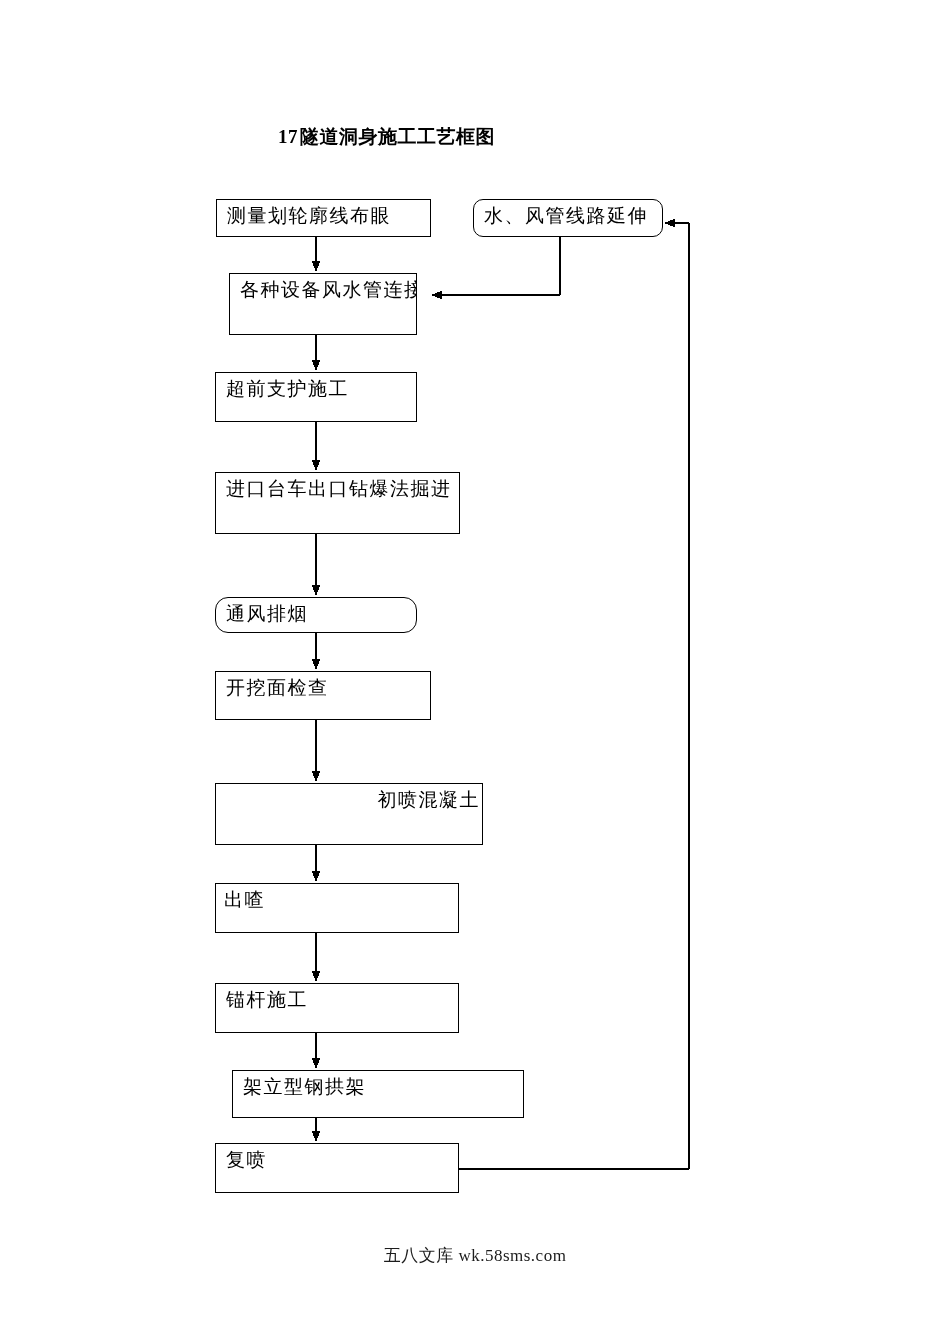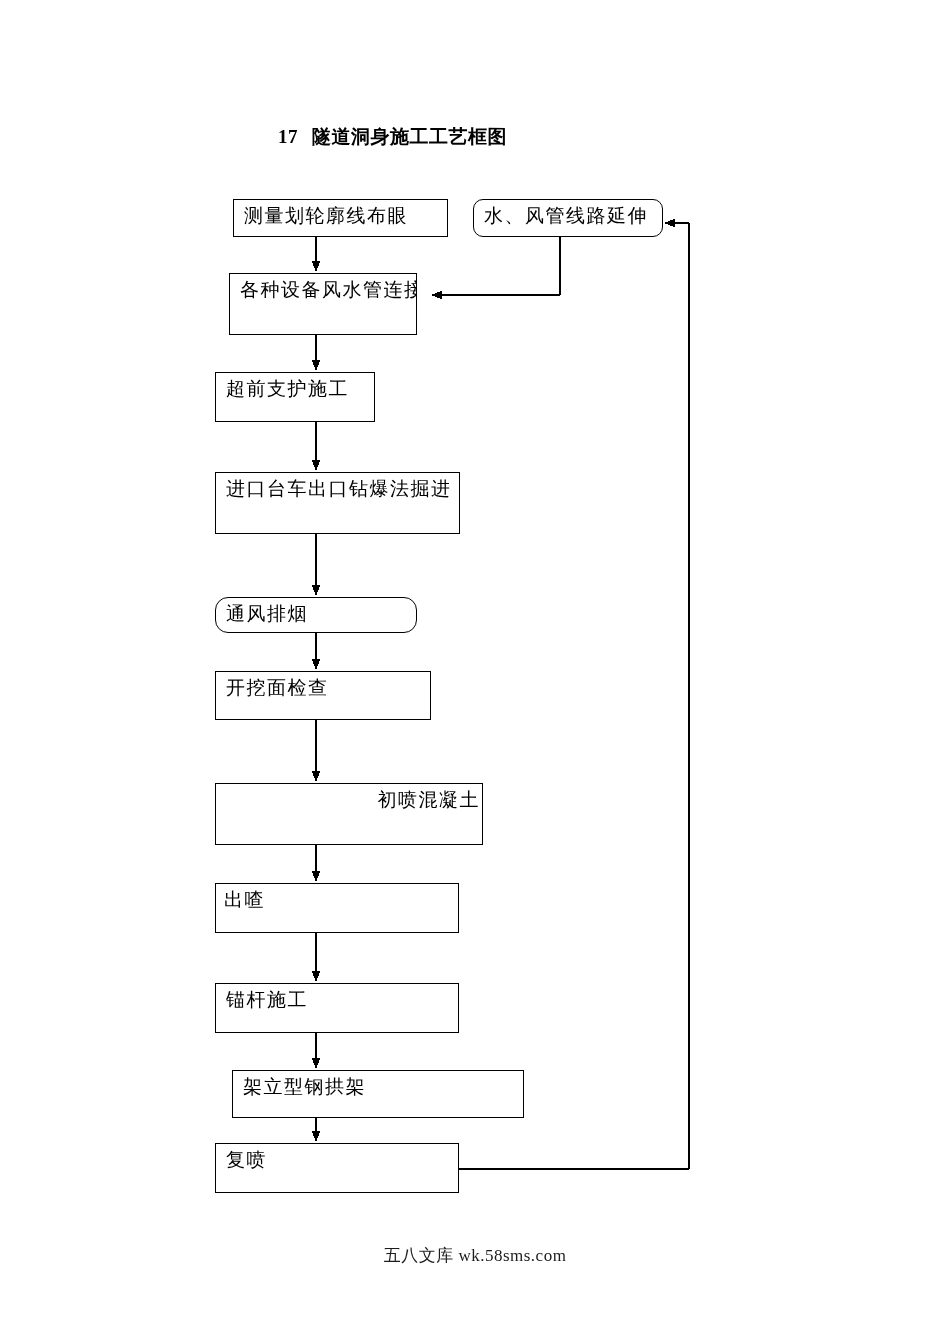--- a/index.html
+++ b/index.html
@@ -19,21 +19,21 @@
   .doc-title {
     position: absolute;
     left: 278px;
     top: 124px;
     font-size: 19px;
     font-weight: bold;
     white-space: nowrap;
     letter-spacing: 0.5px;
   }
   .doc-title .title-num {
-    margin-right: 14px;
+    margin-right: 2px;
   }
   .connectors {
     position: absolute;
     left: 0;
     top: 0;
     width: 950px;
     height: 1344px;
     pointer-events: none;
   }
   .fbox {
@@ -129,27 +129,27 @@
 
       <g>
         <line x1="459" y1="1169" x2="689" y2="1169"></line>
         <line x1="689" y1="1169" x2="689" y2="223"></line>
         <line x1="689" y1="223" x2="675" y2="223"></line>
         <polygon points="664,223 675,218.5 675,227.5" stroke="none"></polygon>
       </g>
     </g>
   </svg>
 
-  <div class="fbox" style="left:216px; top:199px; width:215px; height:38px;margin-left:17px;">测量划轮廓线布眼</div>
+  <div class="fbox" style="left:216px; top:199px; width:215px; height:38px;">测量划轮廓线布眼</div>
 
   <div class="fbox" style="left:473px; top:199px; width:190px; height:38px;border-radius:10px;">水、风管线路延伸</div>
 
   <div class="fbox" style="left:229px; top:273px; width:188px; height:62px;">各种设备风水管连接</div>
 
-  <div class="fbox" style="left:215px; top:372px; width:160px; height:50px;">超前支护施工</div>
+  <div class="fbox" style="left:215px; top:372px; width:202px; height:50px;">超前支护施工</div>
 
   <div class="fbox" style="left:215px; top:472px; width:245px; height:62px;">进口台车出口钻爆法掘进</div>
 
   <div class="fbox" style="left:215px; top:597px; width:202px; height:36px;border-radius:13px;">通风排烟</div>
 
   <div class="fbox" style="left:215px; top:671px; width:216px; height:49px;">开挖面检查</div>
 
   <div class="fbox" style="left:215px; top:783px; width:268px; height:62px;text-align:right;">初喷混凝土</div>
 
   <div class="fbox" style="left:215px; top:883px; width:244px; height:50px;padding-left:8px;">出喳</div>

